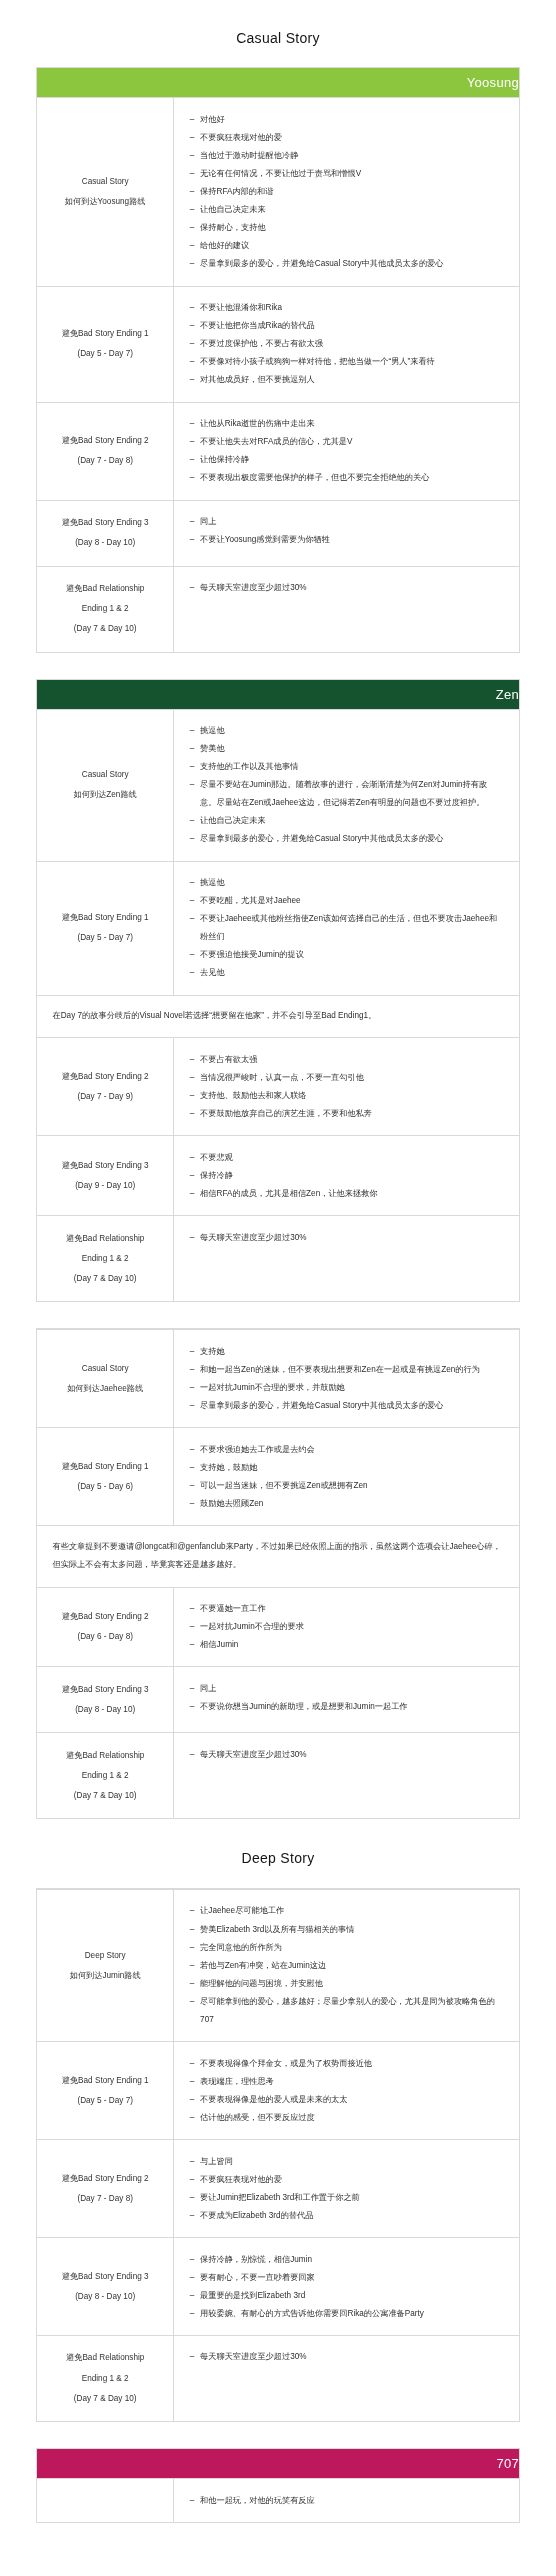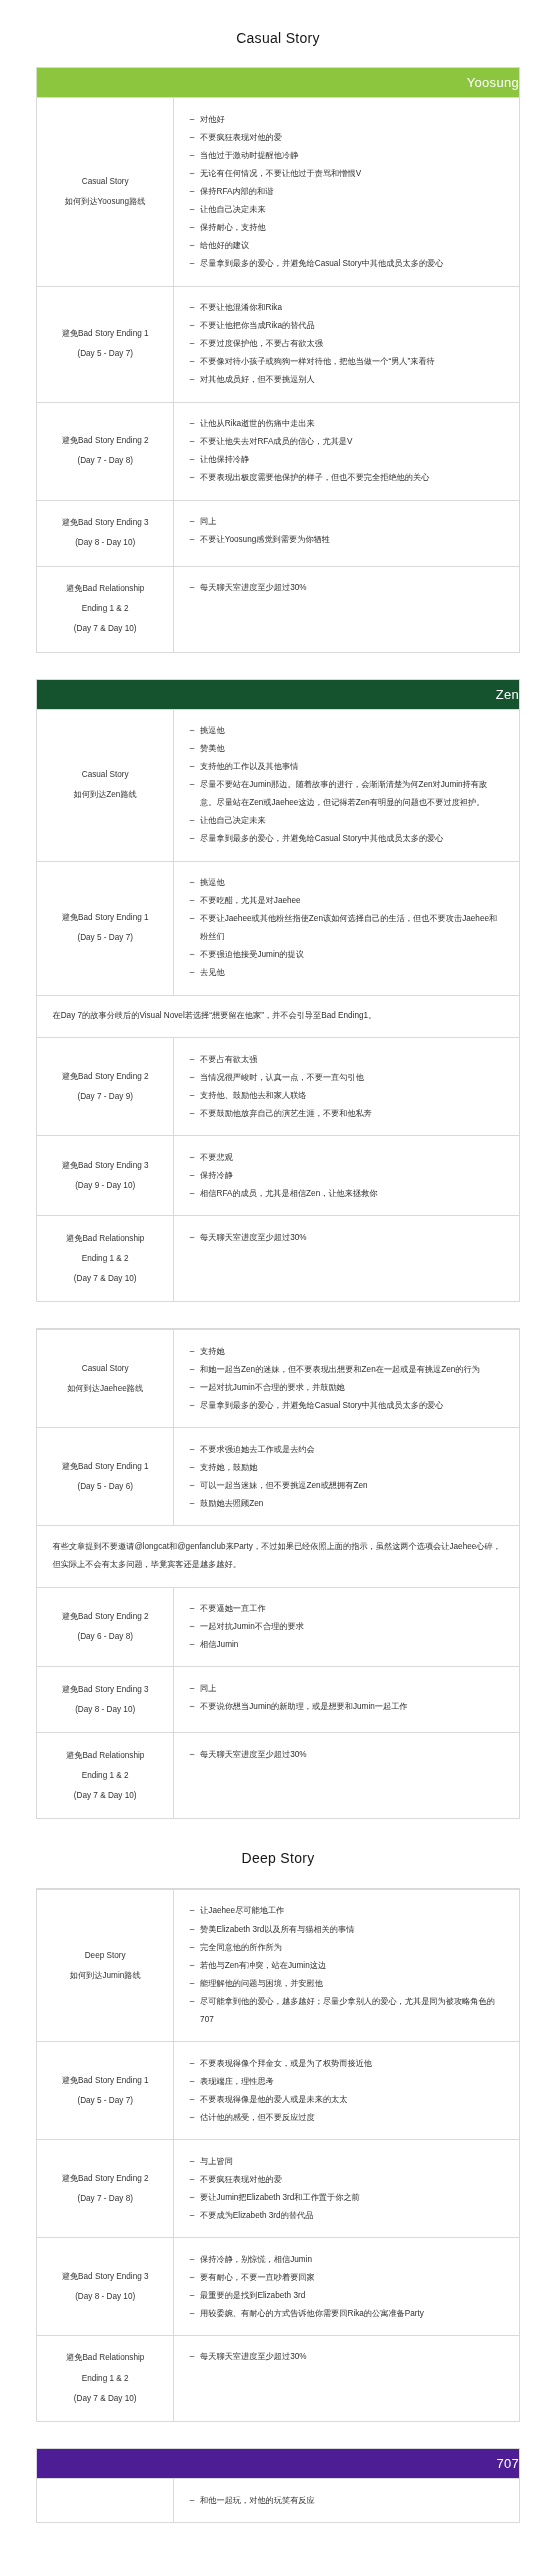--- a/index.html
+++ b/index.html
@@ -514,21 +514,21 @@
           </div>
           <div class="row-content">
             <div class="bullet">
               <span class="dash">–</span>
               <span class="btext">每天聊天室进度至少超过30%</span>
             </div>
           </div>
         </div>
       </div>
       <div class="gtable">
-        <div class="thead" style="background: #4c1d95;">
+        <div class="thead" style="background: #be185d;">
           <span>707</span>
         </div>
         <div class="row">
           <div class="row-label"></div>
           <div class="row-content">
             <div class="bullet">
               <span class="dash">–</span>
               <span class="btext">和他一起玩，对他的玩笑有反应</span>
             </div>
           </div>

